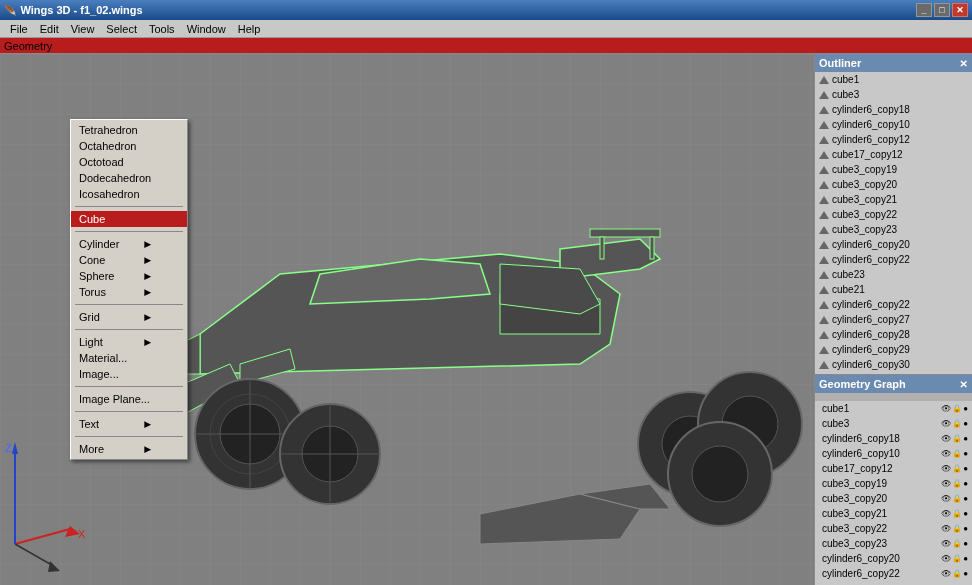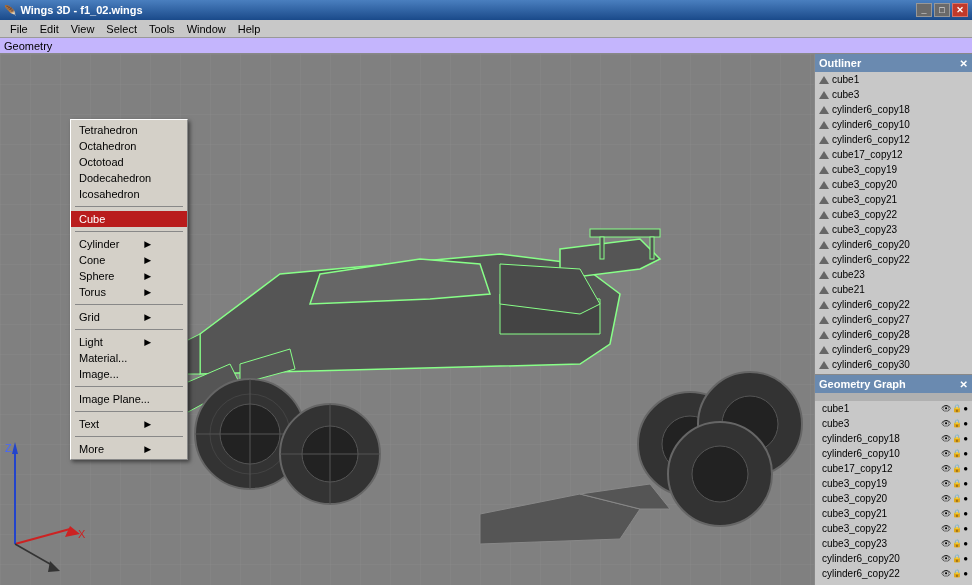--- a/index.html
+++ b/index.html
@@ -40,21 +40,21 @@
     }
     .menu-item {
       padding: 1px 6px;
       cursor: pointer;
       font-size: 11px;
     }
 
     
     #topbar-label {
       height: 16px;
-      background: #c4b5fd;
+      background: #b91c1c;
       display: flex;
       align-items: center;
       padding: 0 4px;
       font-size: 11px;
       border-bottom: 1px solid #888;
     }
 
     
     #main {
       display: flex;

